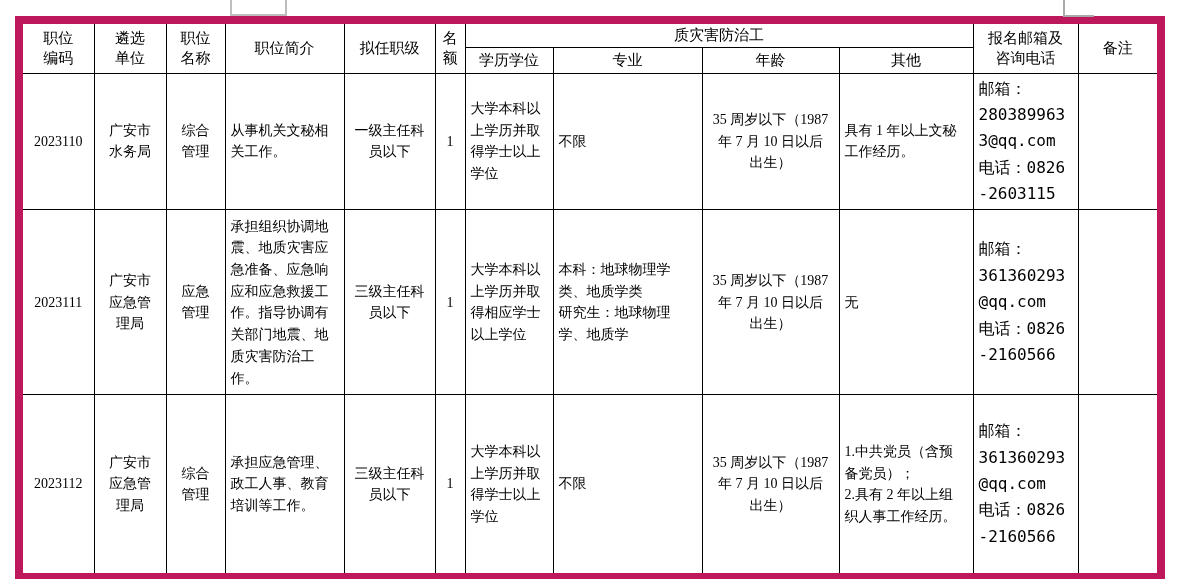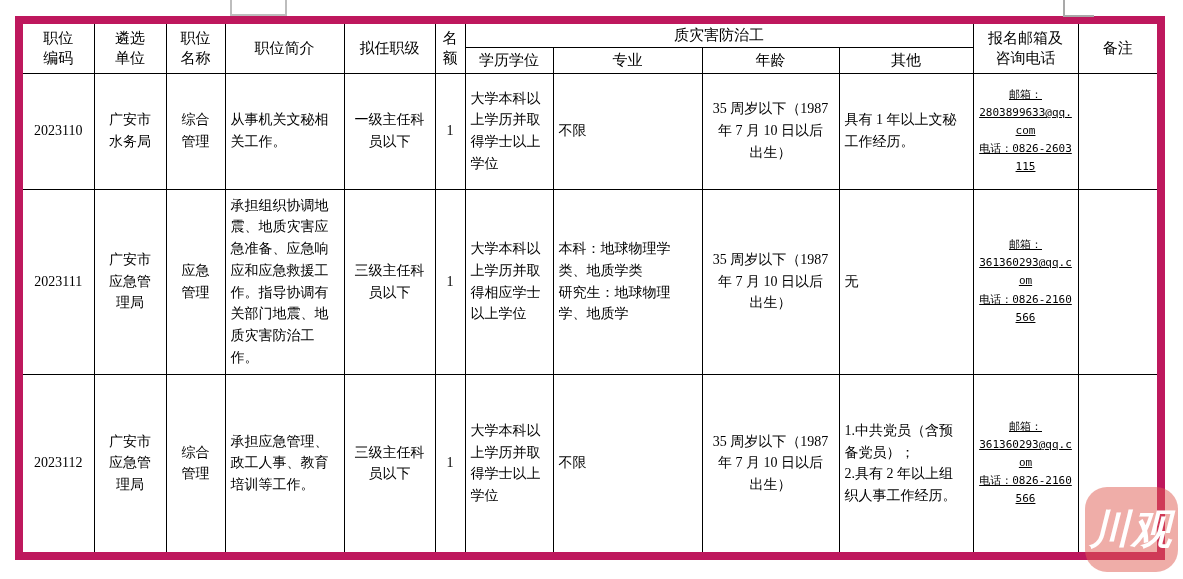--- a/index.html
+++ b/index.html
@@ -19,21 +19,21 @@
     white-space:pre-line;
     padding:2px 5px;
     overflow:hidden;
     word-break:break-word;
   }
   thead th{font-size:15px;text-align:center;padding:1px 2px;line-height:1.35;}
   td.c{text-align:center;}
   td.l{text-align:left;}
   td.contact{
     font-family:"DejaVu Sans Mono","Liberation Mono",monospace;
-    font-size:11px;line-height:1.65;word-break:break-all;text-align:center;text-decoration:underline;
+    font-size:16px;line-height:1.65;word-break:break-all;text-align:left;
   }
   .watermark{
     position:absolute;left:1085px;top:487px;width:93px;height:85px;
     border-radius:22px;
     display:flex;align-items:center;justify-content:center;
     font-size:40px;font-weight:bold;font-style:italic;
     letter-spacing:2px;
     z-index:5;
   }
   .frag{position:absolute;top:0;background:transparent;z-index:2;}
@@ -175,17 +175,14 @@
 2.具有 2 年以上组
 织人事工作经历。</td>
         <td class="contact">邮箱：
 361360293@qq.com
 电话：0826-2160566</td>
         <td class="l"></td>
       </tr>
     </tbody>
   </table>
 
-  <div class="watermark" style="background: rgba(224, 92, 82, 0.5); color: rgb(255, 255, 255);">
-    <span>川观</span>
-  </div>
 
 </div>
 
 </body></html>

